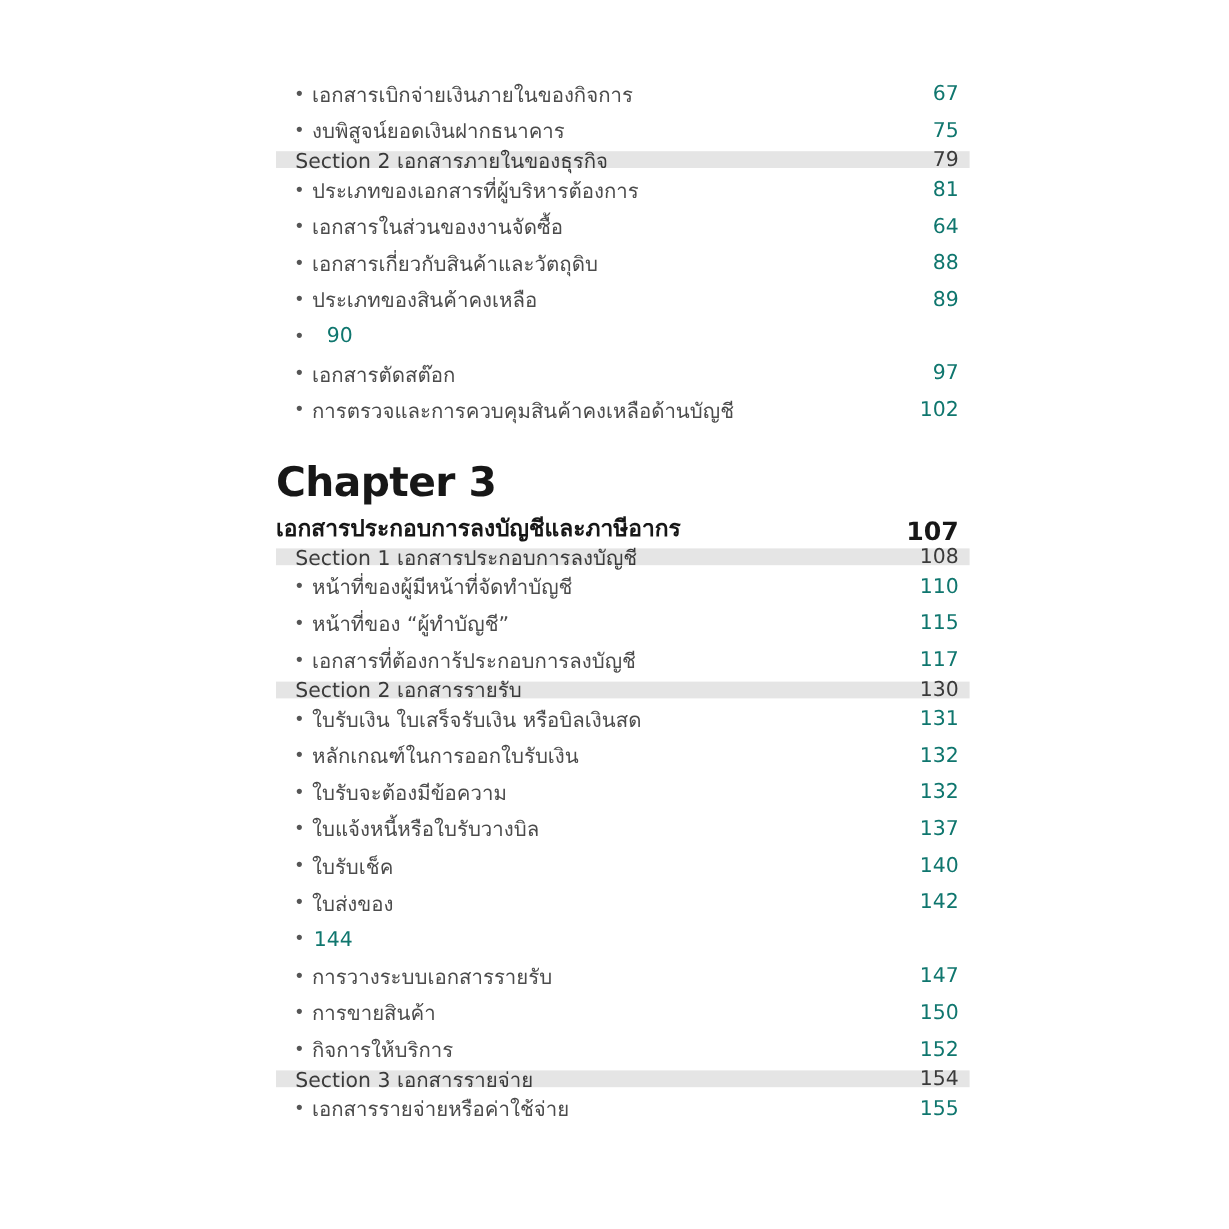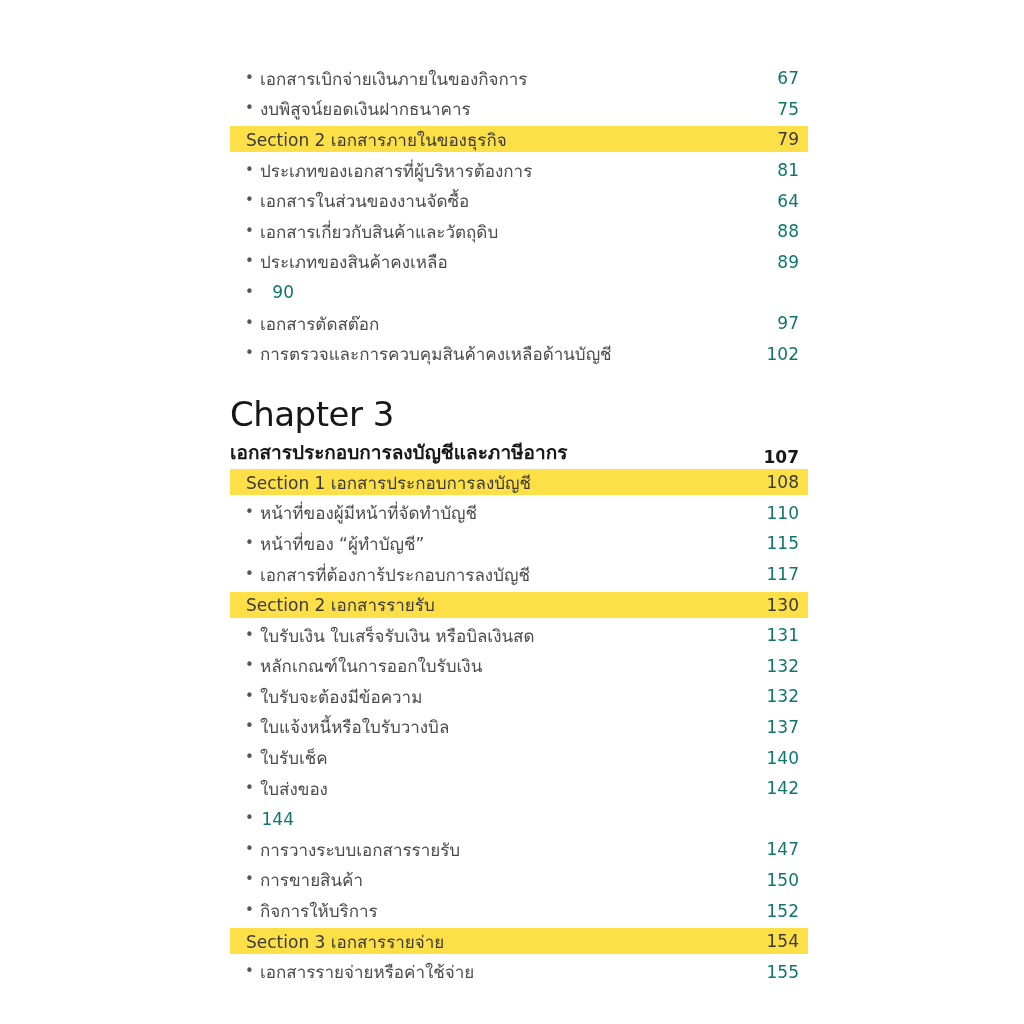--- a/index.html
+++ b/index.html
@@ -47,49 +47,49 @@
     white-space: nowrap;
     overflow: hidden;
   }
   .pagenum {
     flex: 0 0 auto;
     text-align: right;
     min-width: 34px;
     color: #0f766e;
   }
   .section-row {
-    height: 26px;
+    height: 14px;
     margin: 2.3px 0;
-    background: #fde047;
+    background: #e5e5e5;
     padding-left: 16px;
     padding-right: 9px;
     color: #3a3a3a;
   }
   .section-row .pagenum { color: #3a3a3a; }
   .chapter-heading {
     margin-top: 23px;
     height: 44px;
     line-height: 44px;
     font-size: 34px;
-    font-weight: 400;
+    font-weight: 700;
     letter-spacing: -0.5px;
     color: #171717;
   }
   .chapter-title-row {
     display: flex;
     align-items: flex-end;
     height: 31px;
     box-sizing: border-box;
     padding-right: 9px;
     font-size: 19px;
     font-weight: 700;
     color: #171717;
   }
   .chapter-title-row .pagenum {
-    font-size: 17px;
+    font-size: 21px;
     font-weight: 700;
     color: #171717;
   }
 </style>
 </head>
 <body>
 
 <div class="page">
   <div class="toc">
 

